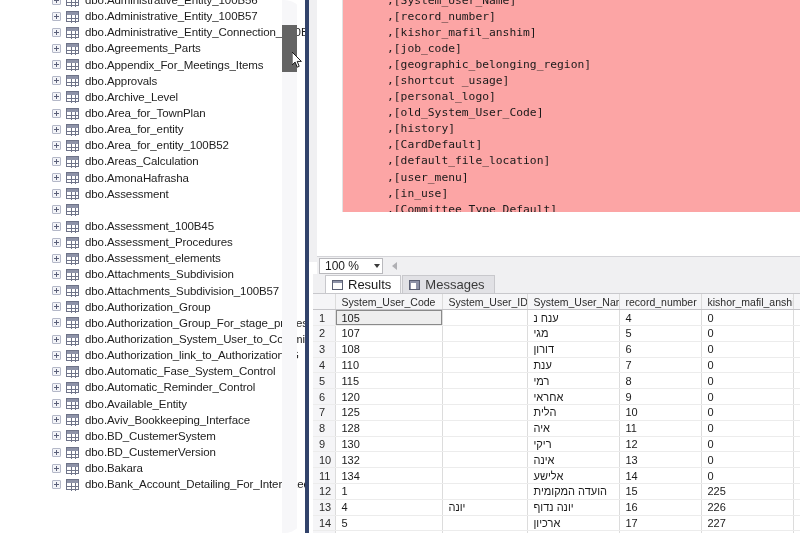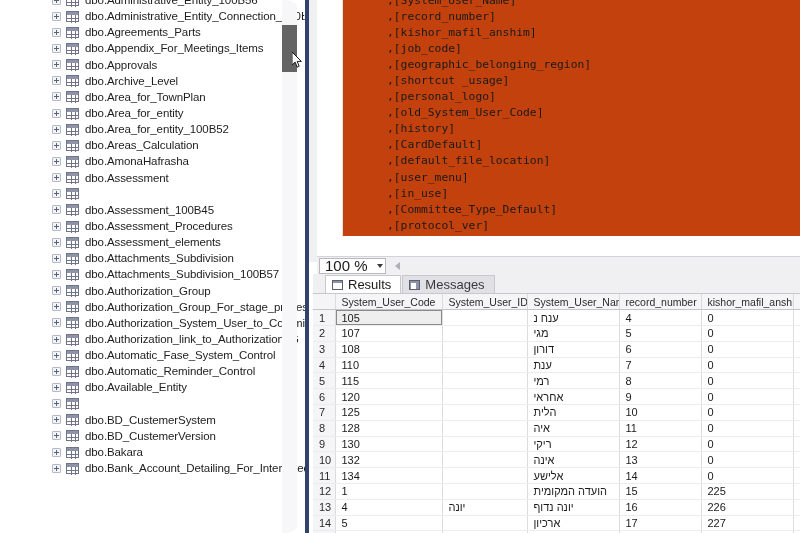--- a/index.html
+++ b/index.html
@@ -134,22 +134,22 @@
     position: absolute;
     left: 292px; top: 52px;
     width: 11px; height: 17px;
     pointer-events: none;
   }
 
   
   #sql-editor {
     position: absolute;
     left: 317px; top: 0;
-    width: 483px; height: 236px;
-    background: #c2410c;
+    width: 483px; height: 212px;
+    background: #fca5a5;
     overflow: hidden;
     text-decoration: underline;
   }
   #sql-editor-gutter {
     position: absolute;
     left: 0; top: 0;
     width: 26px; height: 100%;
     background: #ffffff;
     border-right: 1px solid #e2e2e2;
   }
@@ -181,21 +181,21 @@
   #zoom-combo {
     display: flex;
     align-items: center;
     height: 16px;
     margin-left: 2px;
     padding: 0 2px 0 5px;
     background: #ffffff;
     border: 1px solid #b9b9bd;
   }
   #zoom-value {
-    font-size: 15px;
+    font-size: 12px;
     color: #1a1a1a;
     min-width: 40px;
   }
   #zoom-caret {
     width: 0; height: 0;
     margin-left: 9px;
     border-left: 3.5px solid transparent;
     border-right: 3.5px solid transparent;
     border-top: 4px solid #3a3a3a;
   }
@@ -340,20 +340,27 @@
           <span class="table-icon">
             <i></i>
           </span>
           <span class="tree-label">dbo.Administrative_Entity_100B56</span>
         </li>
         <li class="tree-node">
           <span class="expander"></span>
           <span class="table-icon">
             <i></i>
           </span>
+          <span class="tree-label">dbo.Administrative_Entity_100B57</span>
+        </li>
+        <li class="tree-node">
+          <span class="expander"></span>
+          <span class="table-icon">
+            <i></i>
+          </span>
           <span class="tree-label">dbo.Administrative_Entity_Connection_100B</span>
         </li>
         <li class="tree-node">
           <span class="expander"></span>
           <span class="table-icon">
             <i></i>
           </span>
           <span class="tree-label">dbo.Agreements_Parts</span>
         </li>
         <li class="tree-node">
@@ -507,20 +514,21 @@
           <span class="table-icon">
             <i></i>
           </span>
           <span class="tree-label">dbo.Available_Entity</span>
         </li>
         <li class="tree-node">
           <span class="expander"></span>
           <span class="table-icon">
             <i></i>
           </span>
+          <span class="tree-label">dbo.Aviv_Bookkeeping_Interface</span>
         </li>
         <li class="tree-node">
           <span class="expander"></span>
           <span class="table-icon">
             <i></i>
           </span>
           <span class="tree-label">dbo.BD_CustemerSystem</span>
         </li>
         <li class="tree-node">
           <span class="expander"></span>

